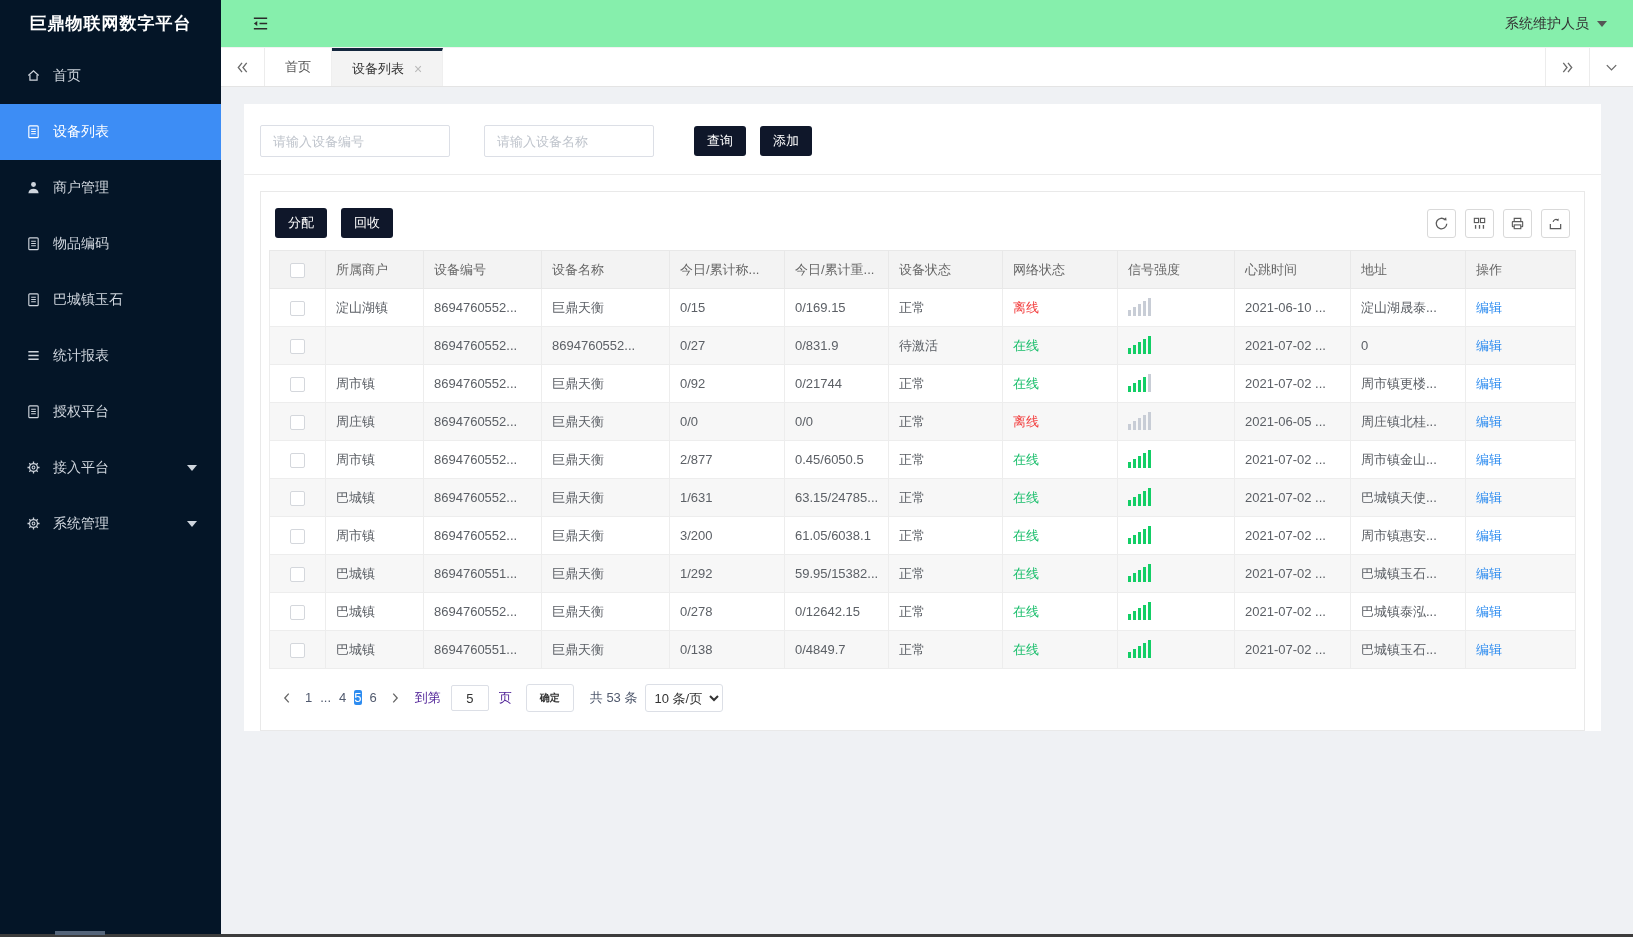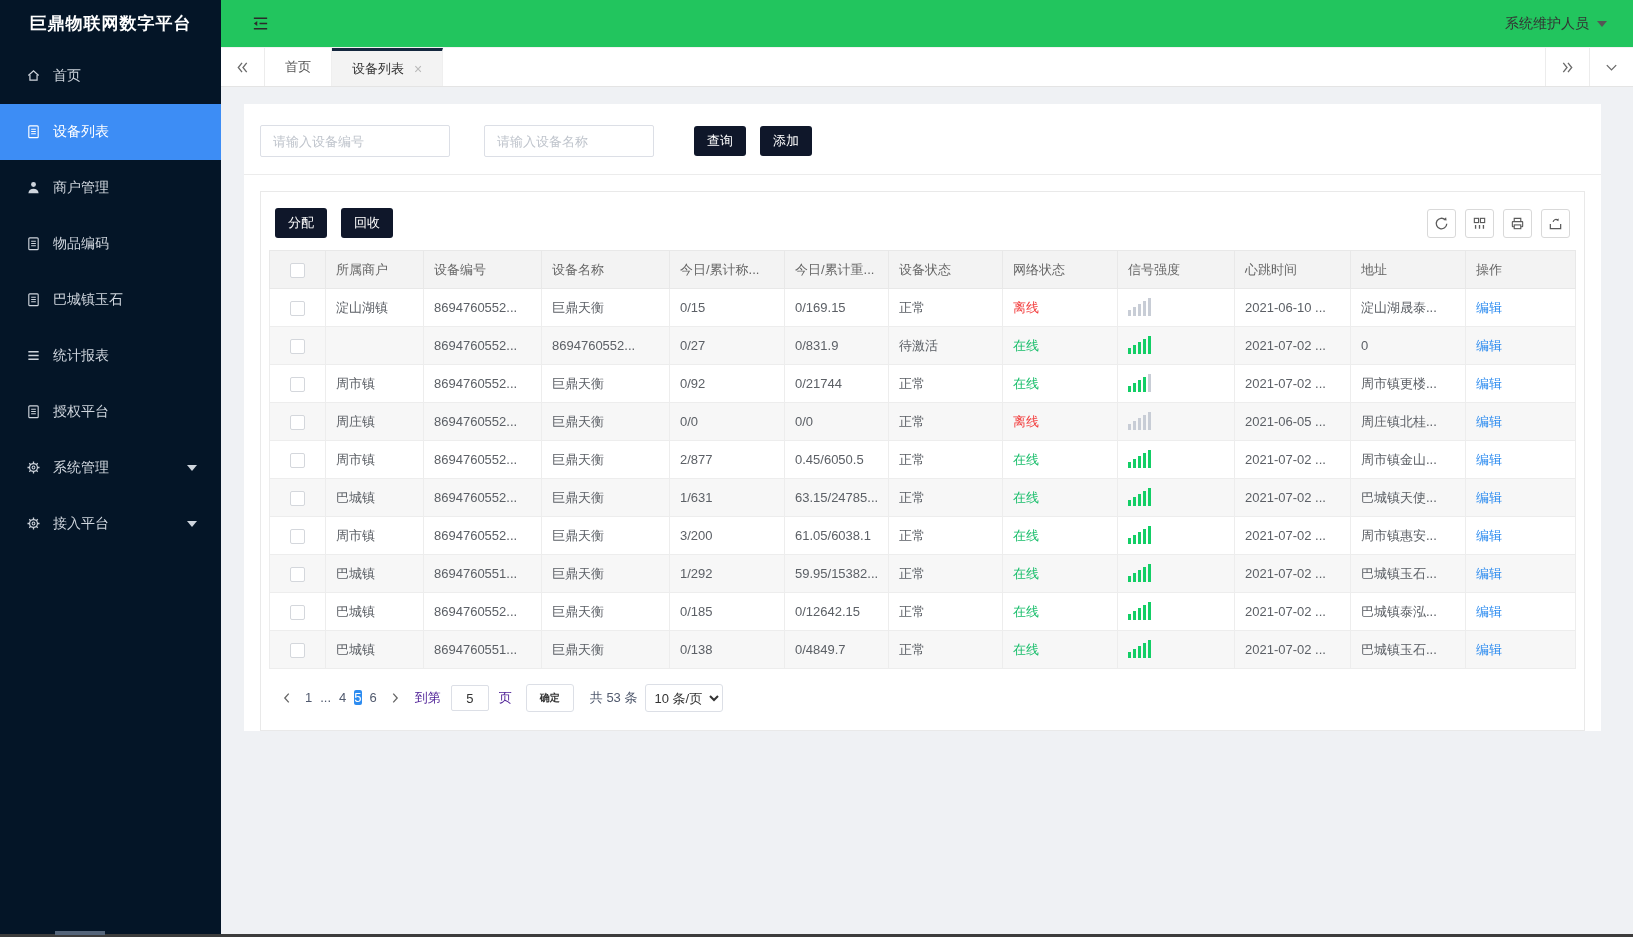--- a/index.html
+++ b/index.html
@@ -13,21 +13,21 @@
   .sidebar-title { height:48px; line-height:48px; text-align:center; color:#fff;
     font-size:17px; font-weight:bold; letter-spacing:1px; white-space:nowrap; }
   .menu-item { height:56px; display:flex; align-items:center; padding:0 24px 0 26px;
     color:#cfd5dd; font-size:14px; cursor:pointer; }
   .menu-item .mi-icon { width:16px; height:16px; margin-right:11px; display:inline-flex; }
   .menu-item.active { background:#3d8df5; color:#fff; }
   .menu-caret { margin-left:auto; width:0; height:0; border-left:5px solid transparent;
     border-right:5px solid transparent; border-top:6px solid #cfd5dd; }
   
   .main { position:absolute; left:221px; top:0; right:0; bottom:0; }
-  .topbar { height:48px; background:#22c55e; display:flex; align-items:center;
+  .topbar { height:48px; background:#86efac; display:flex; align-items:center;
     justify-content:space-between; padding:0 26px 0 30px; border-bottom:1px solid #f2f2f2; }
   .collapse-btn { display:inline-flex; cursor:pointer; color:#2b2b2b; }
   .user-menu { display:flex; align-items:center; gap:8px; cursor:pointer; font-size:14px; color:#333; }
   .caret-down { width:0; height:0; border-left:5px solid transparent; border-right:5px solid transparent;
     border-top:6px solid #555; }
   
   .tabbar { height:39px; background:#fff; display:flex; align-items:stretch; border-bottom:1px solid #e4e4e4; }
   .tab-nav { width:44px; display:flex; align-items:center; justify-content:center; color:#6a6a6a; cursor:pointer; }
   .tab-nav.br { border-right:1px solid #ececec; }
   .tab-nav.bl { border-left:1px solid #ececec; }
@@ -157,32 +157,32 @@
         <span>授权平台</span>
       </div>
       <div class="menu-item">
         <span class="mi-icon">
           <svg viewBox="0 0 16 16" width="15" height="15">
             <circle cx="8" cy="8" r="4.2" fill="none" stroke="currentColor" stroke-width="1.3"></circle>
             <circle cx="8" cy="8" r="1.5" fill="none" stroke="currentColor" stroke-width="1.1"></circle>
             <path d="M12.3 8h2.1M11 11l1.5 1.5M8 12.3v2.1M5 11l-1.5 1.5M3.7 8H1.6M5 5 3.5 3.5M8 3.7V1.6M11 5l1.5-1.5" stroke="currentColor" stroke-width="1.4" fill="none"></path>
           </svg>
         </span>
-        <span>系统管理</span>
+        <span>接入平台</span>
         <span class="menu-caret"></span>
       </div>
       <div class="menu-item">
         <span class="mi-icon">
           <svg viewBox="0 0 16 16" width="15" height="15">
             <circle cx="8" cy="8" r="4.2" fill="none" stroke="currentColor" stroke-width="1.3"></circle>
             <circle cx="8" cy="8" r="1.5" fill="none" stroke="currentColor" stroke-width="1.1"></circle>
             <path d="M12.3 8h2.1M11 11l1.5 1.5M8 12.3v2.1M5 11l-1.5 1.5M3.7 8H1.6M5 5 3.5 3.5M8 3.7V1.6M11 5l1.5-1.5" stroke="currentColor" stroke-width="1.4" fill="none"></path>
           </svg>
         </span>
-        <span>接入平台</span>
+        <span>系统管理</span>
         <span class="menu-caret"></span>
       </div>
     </nav>
 </aside>
 
 <div class="main">
 
   <header class="topbar">
     <span class="collapse-btn">
       <svg viewBox="0 0 20 20" width="19" height="19">
@@ -456,21 +456,21 @@
                   </span></td>
                 <td>2021-07-02 ...</td>
                 <td>巴城镇玉石...</td>
                 <td><a class="link">编辑</a></td>
               </tr>
               <tr>
                 <td class="col-cb"><span class="cb"></span></td>
                 <td>巴城镇</td>
                 <td>8694760552...</td>
                 <td>巨鼎天衡</td>
-                <td>0/185</td>
+                <td>0/278</td>
                 <td>0/12642.15</td>
                 <td>正常</td>
                 <td class="online">在线</td>
                 <td><span class="sig">
                     <i style="height:6px" class="on"></i>
                     <i style="height:9px" class="on"></i>
                     <i style="height:12px" class="on"></i>
                     <i style="height:15px" class="on"></i>
                     <i style="height:18px" class="on"></i>
                   </span></td>

